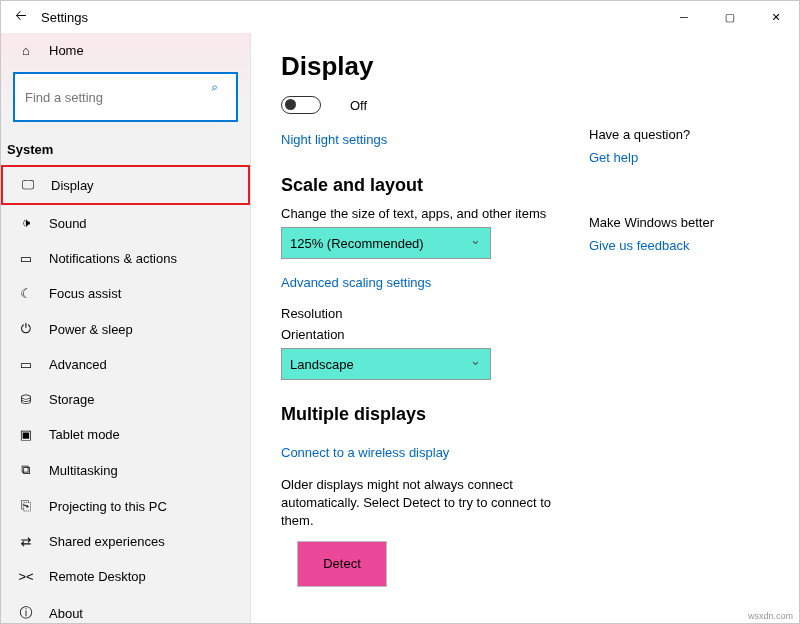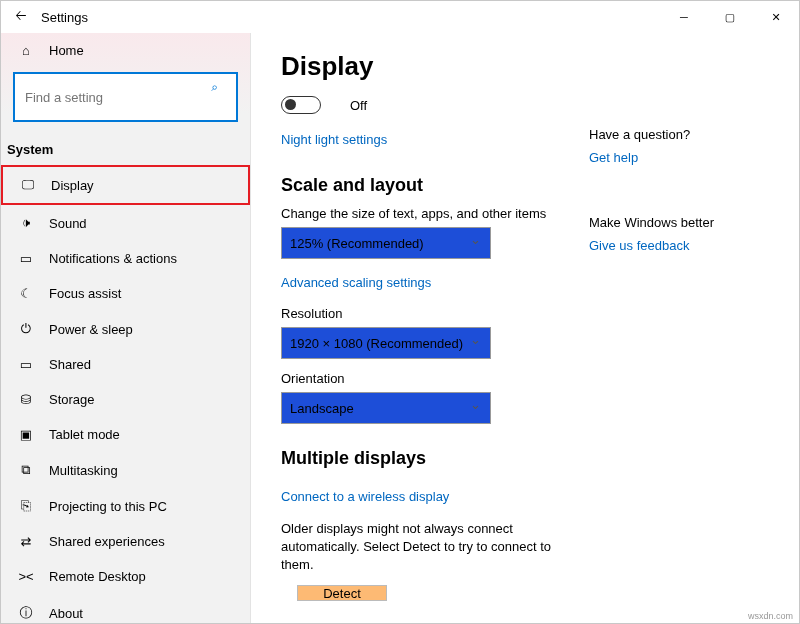--- a/index.html
+++ b/index.html
@@ -22,24 +22,24 @@
 .main { flex: 1; display: flex; padding: 18px 30px 0 30px; overflow-y: auto; }
 .content { flex: 1; max-width: 330px; }
 .aside { width: 180px; margin-left: 30px; padding-top: 70px; font-size: 13px; }
 h1 { font-size: 26px; font-weight: 600; margin-bottom: 14px; }
 h2 { font-size: 18px; font-weight: 600; margin: 18px 0 10px; }
 .lbl { font-size: 13px; margin: 6px 0 6px; }
 .link { color: #0067c0; font-size: 13px; margin: 10px 0; display: inline-block; cursor: pointer; }
 .toggle { display: flex; align-items: center; margin-bottom: 8px; gap: 19px; }
 .toggle .sw { width: 40px; height: 18px; border: 1.5px solid #333; border-radius: 10px; position: relative; margin-right: 10px; }
 .toggle .sw::after { content:""; width: 11px; height: 11px; border-radius: 50%; background: #333; position: absolute; left: 3px; top: 2px; }
-select { width: 210px; height: 32px; border: 1px solid #999; padding: 0 8px; font-size: 13px; background: #1d4ed8; margin-bottom: 6px; appearance: none; }
+select { width: 210px; height: 32px; border: 1px solid #999; padding: 0 8px; font-size: 13px; background: #5eead4; margin-bottom: 6px; appearance: none; }
 .sel-wrap { position: relative; width: 210px; }
 .sel-wrap::after { content: "⌄"; position: absolute; right: 10px; top: 5px; pointer-events: none; color: #555; }
-.btn { width: 90px; height: 16px; background: #fdba74; border: 1px solid #bbb; font-size: 13px; margin: 4px 0 4px 16px; }
+.btn { width: 90px; height: 46px; background: #ec4899; border: 1px solid #bbb; font-size: 13px; margin: 4px 0 4px 16px; }
 .attrib { position:absolute; right:6px; bottom:2px; font-size:9px; color:#999; }
 </style>
 </head>
 <body>
 
 <div class="titlebar">
   <div class="back">🡠</div>
   <div class="title">Settings</div>
 </div>
 <div class="win-controls">
@@ -75,21 +75,21 @@
     <div class="side-item">
       <span class="icon">☾</span>
       <span>Focus assist</span>
     </div>
     <div class="side-item">
       <span class="icon">⏻</span>
       <span>Power &amp; sleep</span>
     </div>
     <div class="side-item">
       <span class="icon">▭</span>
-      <span>Shared</span>
+      <span>Advanced</span>
     </div>
     <div class="side-item">
       <span class="icon">⛁</span>
       <span>Storage</span>
     </div>
     <div class="side-item">
       <span class="icon">▣</span>
       <span>Tablet mode</span>
     </div>
     <div class="side-item">
@@ -122,21 +122,20 @@
         <span>Off</span>
       </div>
       <span class="link">Night light settings</span>
 
       <h2>Scale and layout</h2>
       <div class="lbl">Change the size of text, apps, and other items</div>
       <div class="sel-wrap"><select><option>125% (Recommended)</option></select></div>
       <span class="link">Advanced scaling settings</span>
 
       <div class="lbl">Resolution</div>
-      <div class="sel-wrap"><select><option>1920 × 1080 (Recommended)</option></select></div>
 
       <div class="lbl">Orientation</div>
       <div class="sel-wrap"><select><option>Landscape</option></select></div>
 
       <h2>Multiple displays</h2>
       <span class="link">Connect to a wireless display</span>
       <div class="lbl" style="line-height:1.4">Older displays might not always connect automatically. Select Detect to try to connect to them.</div>
       <button class="btn">Detect</button><br>
       <br>
       

